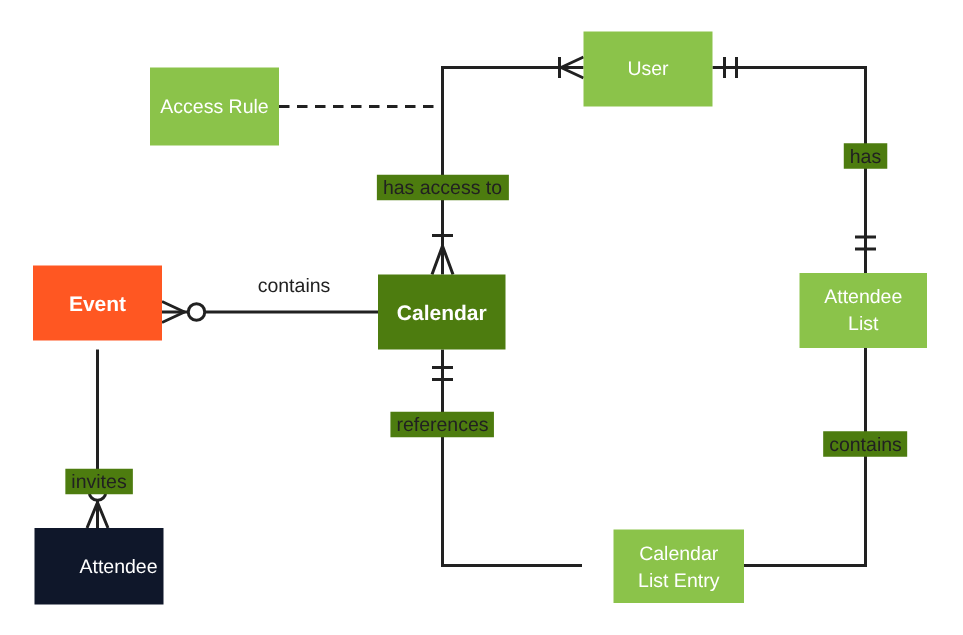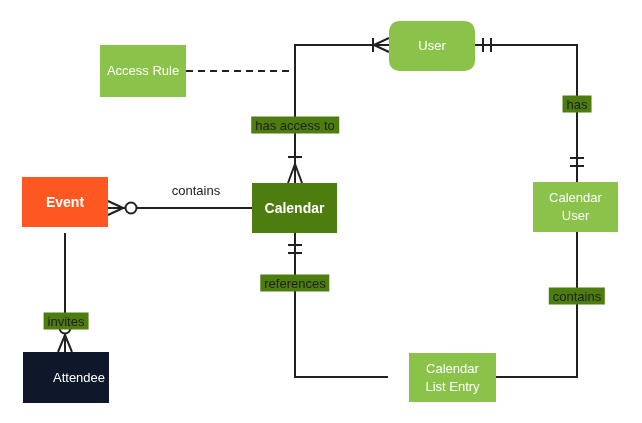--- a/index.html
+++ b/index.html
@@ -117,34 +117,34 @@
 
       <path d="M487,377 L475,370 M487,377 L475,384"></path>
       <path d="M493,370 V384"></path>
     </g>
   </svg>
 
   <div class="entity" id="ent-access-rule" style="background-color: rgb(139, 195, 74);">
     <span>Access Rule</span>
   </div>
 
-  <div class="entity" id="ent-user" style="background-color: rgb(139, 195, 74); border-radius: 10px;">
+  <div class="entity" id="ent-user" style="background-color: rgb(139, 195, 74);">
     <span>User</span>
   </div>
 
   <div class="entity strong" id="ent-event" style="background-color: rgb(255, 87, 34);">
     <span>Event</span>
   </div>
 
   <div class="entity strong" id="ent-calendar" style="background-color: #4d7c0f;">
     <span>Calendar</span>
   </div>
 
   <div class="entity" id="ent-calendar-list" style="background-color: rgb(139, 195, 74);">
-    <span>Calendar User</span>
+    <span>Attendee List</span>
   </div>
 
   <div class="entity" id="ent-attendee" style="background-color: #0f172a; padding-left: 32px;">
     <span>Attendee</span>
   </div>
 
   <div class="entity" id="ent-calendar-list-entry" style="background-color: rgb(139, 195, 74);">
     <span>Calendar List Entry</span>
   </div>
 

